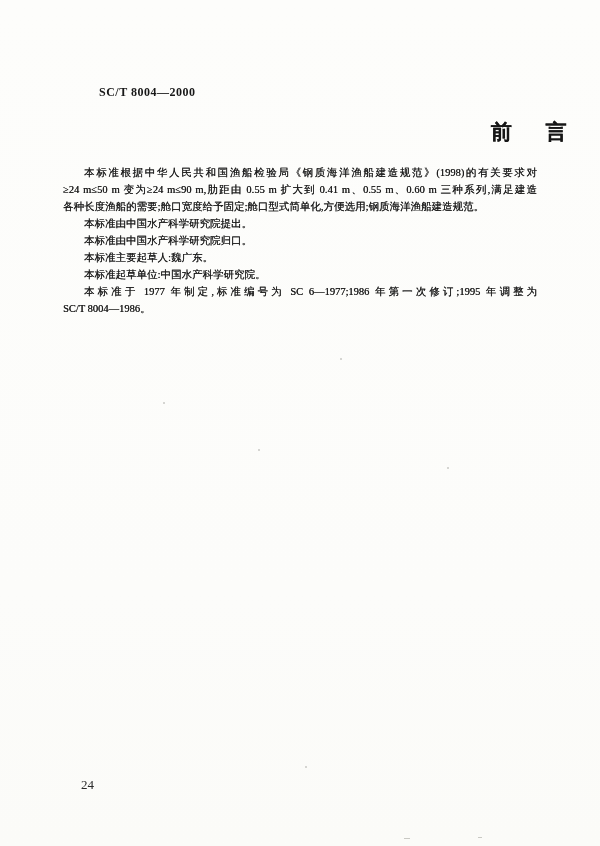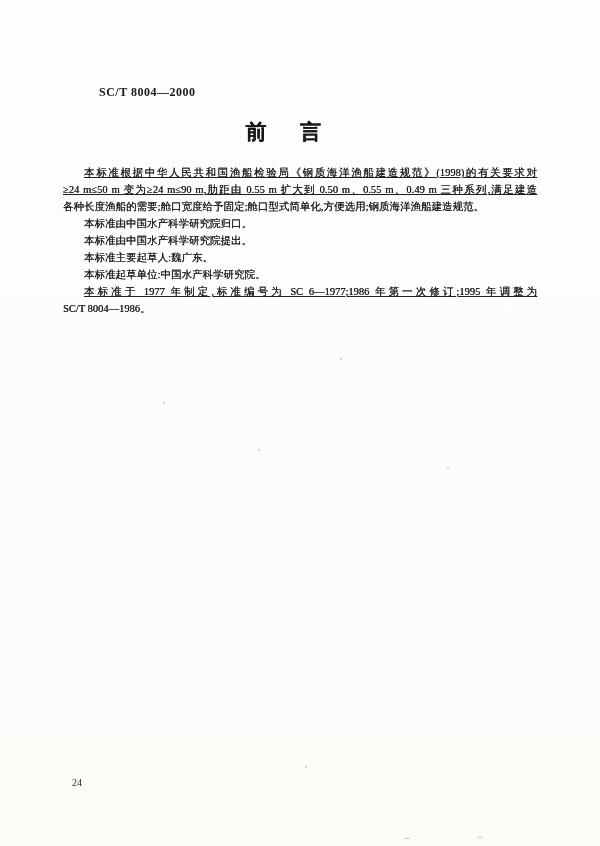--- a/index.html
+++ b/index.html
@@ -29,21 +29,21 @@
     letter-spacing: 0.5px;
     color: #181818;
     white-space: nowrap;
     margin-left: 32px;
   }
   .doc-title {
     position: absolute;
     top: 120px;
     left: 0;
     width: 100%;
-    text-align: center;
+    text-align: right;
     font-size: 21px;
     line-height: 24px;
     font-weight: bold;
     letter-spacing: 1.6em; 
     color: #161616;
     text-shadow: 0.3px 0 0 currentColor;
   }
   .foreword {
     position: absolute;
     left: 63px;
@@ -57,27 +57,26 @@
   .line {
     min-height: 17px;
     white-space: normal;
   }
   .indent {
     text-indent: 2em;
   }
   .fill {
     text-align: justify;
     text-align-last: justify;
-    text-decoration: underline;
   }
   .page-number {
     position: absolute;
-    left: 72px;
+    left: 81px;
     top: 777px;
-    font-size: 10px;
+    font-size: 13px;
     color: #2a2a2a;
   }
   .speck {
     position: absolute;
     background: #c9c9c4;
     width: 2px;
     height: 2px;
     border-radius: 50%;
   }
 </style>
@@ -85,24 +84,24 @@
 <body>
 
 <div class="page">
 
   <div class="std-number">SC/T 8004—2000</div>
 
   <div class="doc-title">前言</div>
 
   <div class="foreword">
     <div class="line indent fill">本标准根据中华人民共和国渔船检验局《钢质海洋渔船建造规范》(1998)的有关要求对</div>
-    <div class="line fill">≥24 m≤50 m 变为≥24 m≤90 m,肋距由 0.55 m 扩大到 0.50 m、0.55 m、0.49 m 三种系列,满足建造</div>
+    <div class="line fill">≥24 m≤50 m 变为≥24 m≤90 m,肋距由 0.55 m 扩大到 0.41 m、0.55 m、0.60 m 三种系列,满足建造</div>
     <div class="line">各种长度渔船的需要;舱口宽度给予固定;舱口型式简单化,方便选用;钢质海洋渔船建造规范。</div>
+    <div class="line indent">本标准由中国水产科学研究院提出。</div>
     <div class="line indent">本标准由中国水产科学研究院归口。</div>
-    <div class="line indent">本标准由中国水产科学研究院提出。</div>
     <div class="line indent">本标准主要起草人:魏广东。</div>
     <div class="line indent">本标准起草单位:中国水产科学研究院。</div>
     <div class="line indent fill">本标准于 1977 年制定,标准编号为 SC 6—1977;1986 年第一次修订;1995 年调整为</div>
     <div class="line">SC/T 8004—1986。</div>
   </div>
 
   <div class="page-number">24</div>
 
   <div class="speck" style="left:340px; top:358px;"></div>
   <div class="speck" style="left:163px; top:402px;"></div>

